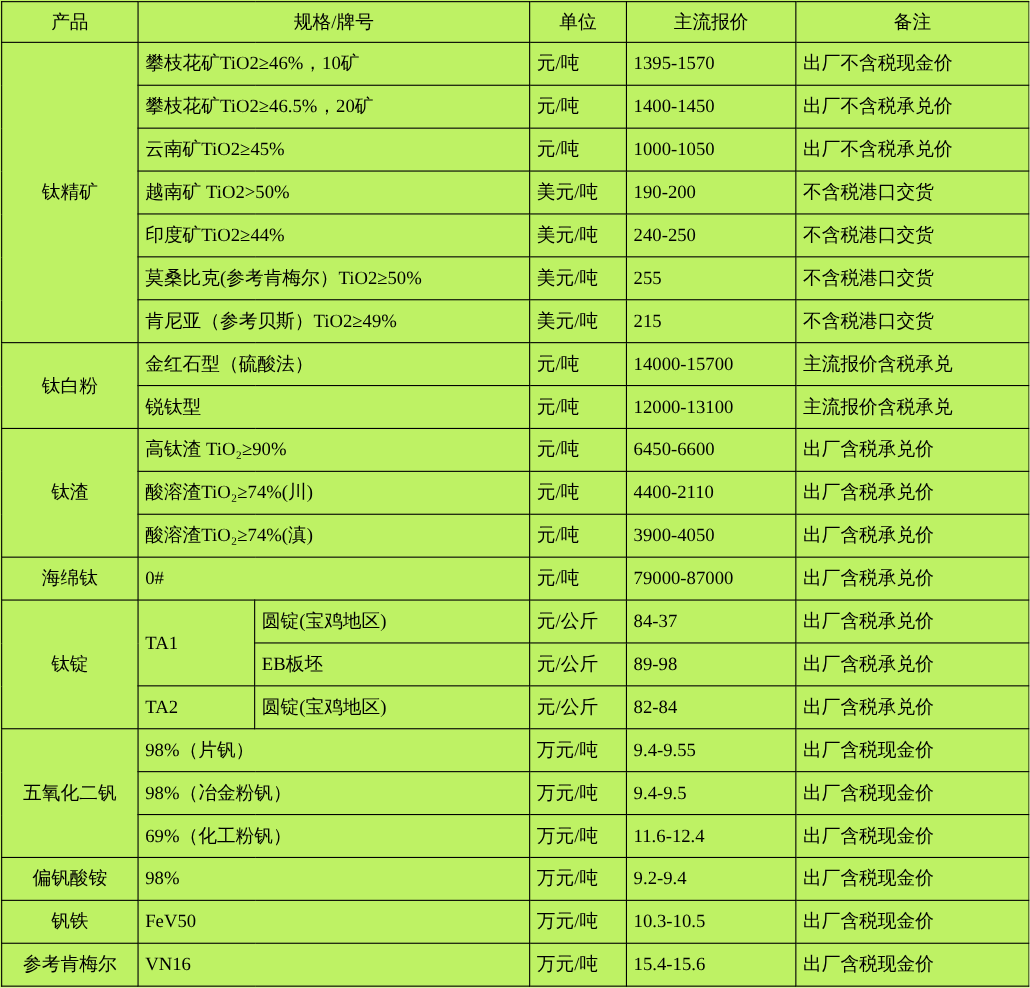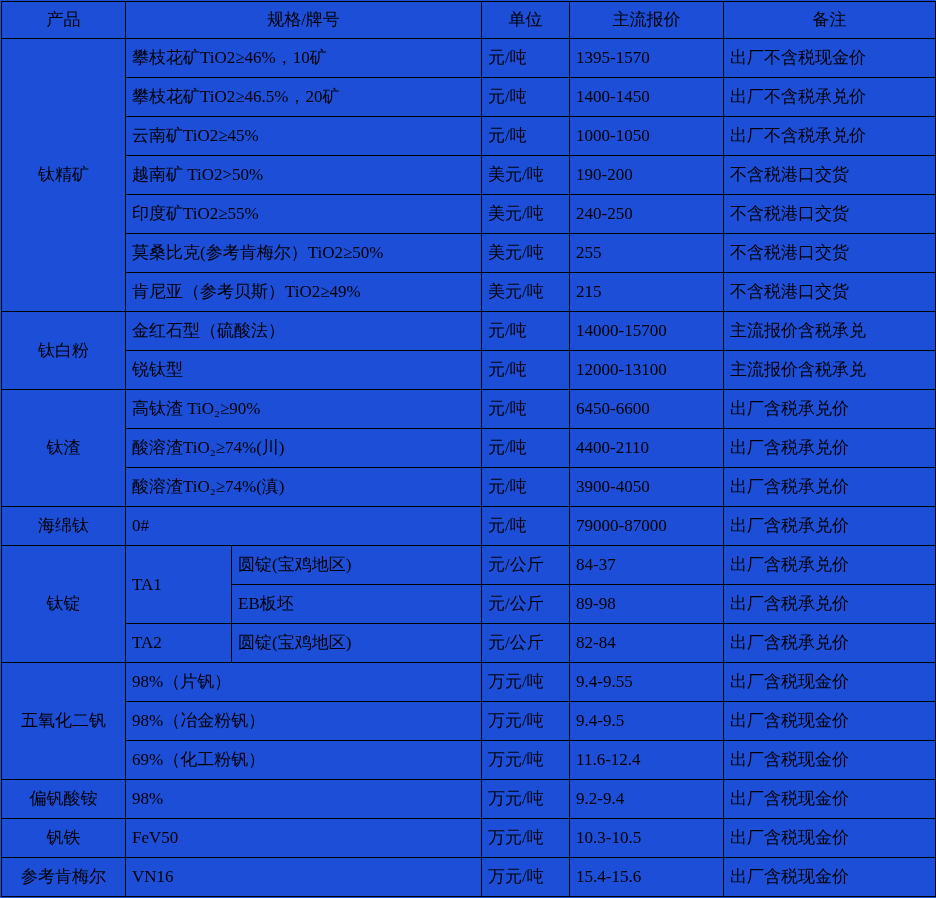--- a/index.html
+++ b/index.html
@@ -8,21 +8,21 @@
     background: #ffffff;
   }
   body {
     font-family: "Liberation Serif", "DejaVu Serif", serif;
     color: #000000;
   }
   #sheet {
     width: 936px;
     height: 898px;
     box-sizing: border-box;
-    background: #1d4ed8;
+    background: #bef264;
     overflow: hidden;
   }
   table.price-table {
     border-collapse: collapse;
     width: 934px;
     margin: 1px;
     table-layout: fixed;
   }
   table.price-table td,
   table.price-table th {
@@ -101,21 +101,21 @@
         <td class="row-cell txt-left">1000-1050</td>
         <td class="row-cell txt-left">出厂不含税承兑价</td>
       </tr>
       <tr>
         <td class="row-cell txt-left" colspan="2">越南矿 TiO2&gt;50%</td>
         <td class="row-cell txt-left">美元/吨</td>
         <td class="row-cell txt-left">190-200</td>
         <td class="row-cell txt-left">不含税港口交货</td>
       </tr>
       <tr>
-        <td class="row-cell txt-left" colspan="2">印度矿TiO2≥55%</td>
+        <td class="row-cell txt-left" colspan="2">印度矿TiO2≥44%</td>
         <td class="row-cell txt-left">美元/吨</td>
         <td class="row-cell txt-left">240-250</td>
         <td class="row-cell txt-left">不含税港口交货</td>
       </tr>
       <tr>
         <td class="row-cell txt-left" colspan="2">莫桑比克(参考肯梅尔）TiO2≥50%</td>
         <td class="row-cell txt-left">美元/吨</td>
         <td class="row-cell txt-left">255</td>
         <td class="row-cell txt-left">不含税港口交货</td>
       </tr>

